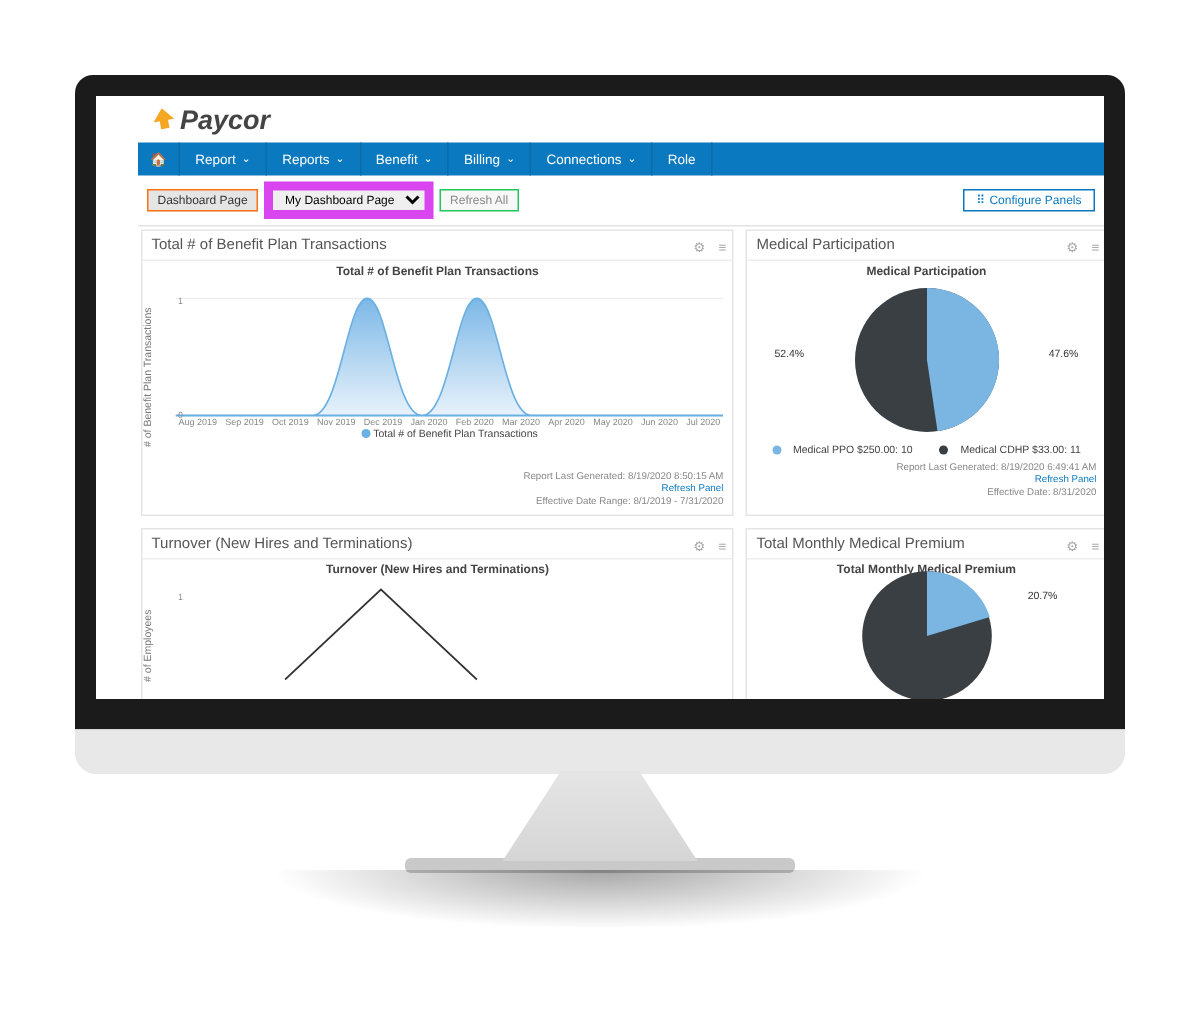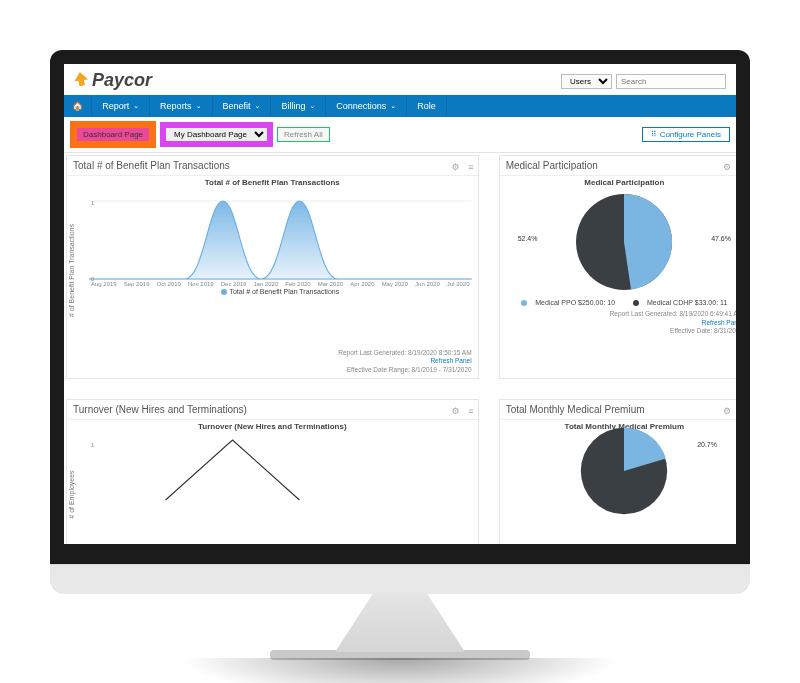--- a/index.html
+++ b/index.html
@@ -1,19 +1,19 @@
 <!DOCTYPE html>
 <html><head>
 <meta charset="utf-8">
 <style>
   * { box-sizing: border-box; margin: 0; padding: 0; }
   body { font-family: Arial, sans-serif; font-size: 9px; background: #fff; color: #333; width: 800px; }
   .monitor { margin: 50px auto 0; width: 700px; }
   .bezel { background: #1b1b1b; border-radius: 12px 12px 0 0; padding: 14px 14px 20px; }
-  .screen { background: #fff; height: 480px; overflow: hidden; }
+  .screen { background: #fff; height: 402px; overflow: hidden; padding-left: 28px; }
   .chin { background: #e8e8e8; height: 30px; border-radius: 0 0 14px 14px; border-top: 1px solid #d8d8d8; }
   .stand { width: 130px; height: 60px; margin: -2px auto 0; background: linear-gradient(#e5e5e5,#d5d5d5); clip-path: polygon(30% 0, 70% 0, 100% 100%, 0 100%); }
   .foot { width: 260px; height: 10px; margin: -2px auto 0; background: #c9c9c9; border-radius: 4px; }
   .shadow { width: 440px; height: 40px; margin: -2px auto; background: radial-gradient(ellipse at 50% 0, rgba(0,0,0,0.35), rgba(0,0,0,0) 70%); }
   
   .topbar { display: flex; justify-content: space-between; align-items: flex-start; padding: 6px 10px 4px; }
   .logo { font-size: 18px; font-weight: bold; font-style: italic; color: #444; }
   .logo::before { content: ""; display: inline-block; width: 14px; height: 14px; background: #f5a623; clip-path: polygon(0 60%, 50% 0, 100% 60%, 70% 60%, 70% 100%, 30% 100%, 30% 60%); margin-right: 4px; transform: rotate(-10deg); }
   .toplinks { text-align: right; font-size: 8px; color: #444; }
   .toplinks .row1 span { margin-left: 10px; }
@@ -21,28 +21,28 @@
   .toplinks select { font-size: 8px; padding: 1px 4px; border: 1px solid #bbb; background: #fafafa; }
   .toplinks input { font-size: 8px; padding: 2px 4px; border: 1px solid #bbb; width: 110px; }
   .ico { display: inline-block; width: 8px; height: 8px; margin-right: 2px; vertical-align: middle; }
   
   .navbar { background: #0b79bf; display: flex; align-items: stretch; height: 22px; }
   .navbar .item { color: #fff; font-size: 9px; padding: 0 10px; display: flex; align-items: center; border-right: 1px solid #0a6da9; cursor: pointer; }
   .navbar .item.home { padding: 0 8px; }
   .navbar .item .chev { margin-left: 4px; font-size: 7px; }
   
   .subbar { display: flex; align-items: center; gap: 4px; padding: 4px 6px; border-bottom: 1px solid #e3e3e3; font-size: 8px; }
-  .subbar .crumb { background: #ec4899; border: 7px solid #f97316; padding: 2px 6px; }
+  .subbar .crumb { background: #e5e5e5; border: 1px solid #f97316; padding: 2px 6px; }
   .subbar select { font-size: 8px; padding: 1px 4px; border: 6px solid #d946ef; }
   .subbar .btn { background: #f7f7f7; border: 1px solid #22c55e; padding: 2px 6px; color: #888; }
   .subbar .spacer { flex: 1; }
   .subbar .config { color: #0b79bf; border: 1px solid #0b79bf; padding: 2px 8px; background: #fff; text-align: center; }
   .subbar .config::before { content: "⠿"; margin-right: 3px; color: #0b79bf; }
   
-  .grid { display: grid; grid-template-columns: 62% 38%; gap: 16px; height: calc(100% - 80px); }
+  .grid { display: grid; grid-template-columns: 62% 38%; gap: 4px; height: calc(100% - 80px); }
   .panel { border: 1px solid #e5e5e5; margin: 2px; display: flex; flex-direction: column; position: relative; }
   .panel-header { font-size: 10px; color: #555; padding: 4px 6px; border-bottom: 1px solid #eee; }
   .gear { position: absolute; top: 6px; right: 18px; color: #aaa; font-size: 9px; }
   .hambg { position: absolute; top: 6px; right: 4px; color: #aaa; font-size: 9px; }
   .chart-title { text-align: center; font-size: 8px; font-weight: bold; color: #444; padding: 2px 0 0; }
   .chart-body { flex: 1; position: relative; padding: 4px 6px 2px 22px; }
   .yaxis-label { position: absolute; left: 4px; top: 50%; transform: translateX(-50%) rotate(-90deg); transform-origin: center; font-size: 7px; color: #777; white-space: nowrap; }
   .plot { position: relative; width: 100%; height: 100%; }
   .plot svg { width: 100%; height: 100%; }
   .xticks { display: flex; justify-content: space-between; font-size: 6px; color: #888; padding: 0 2px; }
@@ -63,26 +63,20 @@
 </head>
 <body>
 
 <div class="monitor">
   <div class="bezel">
     <div class="screen">
 
       <div class="topbar">
         <div class="logo">Paycor</div>
         <div class="toplinks">
-          <div class="row2">
-            <select>
-              <option>Users</option>
-            </select>
-            <input type="text" placeholder="Search" style="">
-          </div>
         </div>
       </div>
 
       <div class="navbar">
         <div class="item home">🏠</div>
         <div class="item">
             <span>Report</span>
             <span class="chev">⌄</span>
           </div>
         <div class="item">

